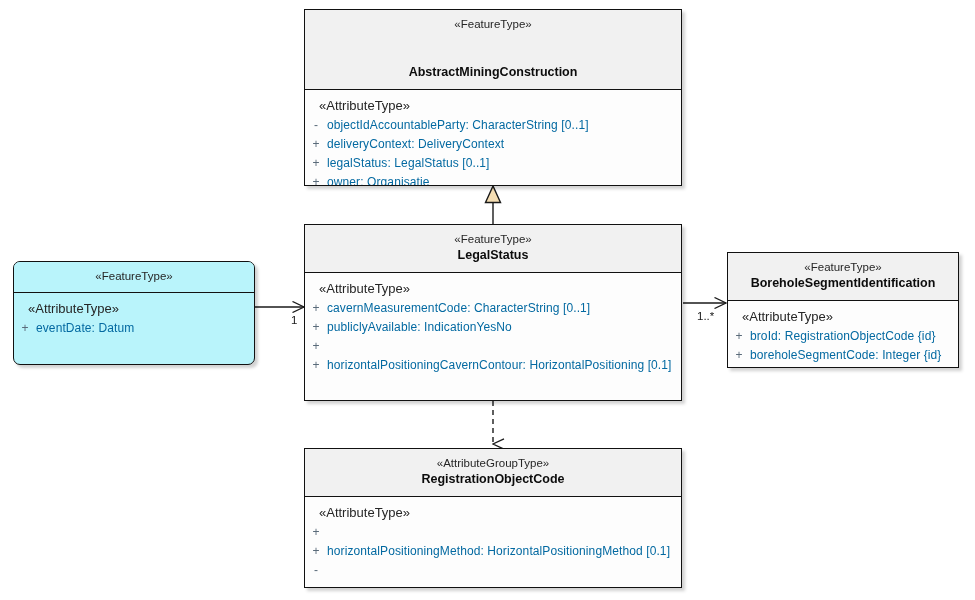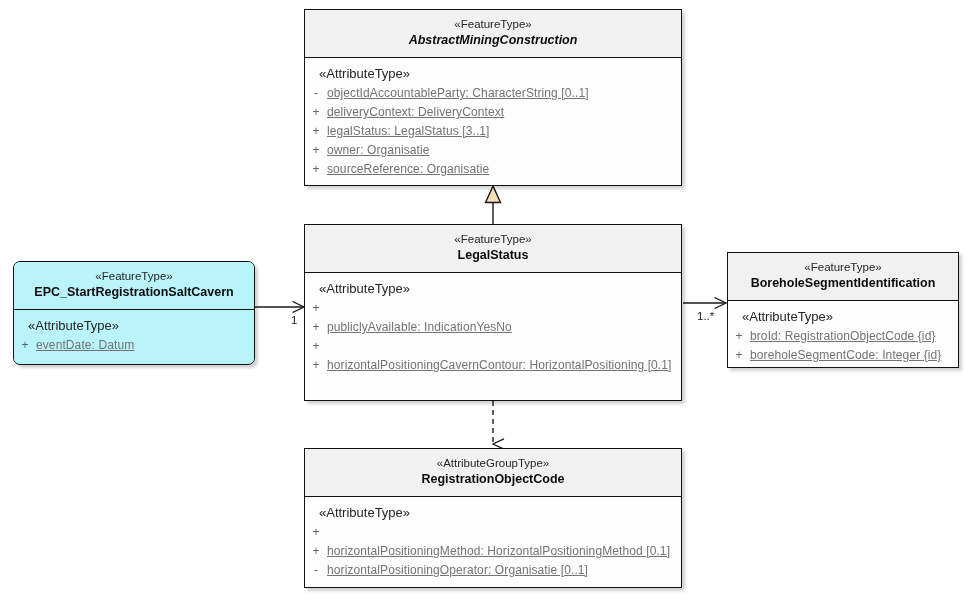--- a/index.html
+++ b/index.html
@@ -65,21 +65,21 @@
     white-space: nowrap;
   }
   .class-name {
     font-size: 12.5px;
     font-weight: bold;
     color: #0c0c0c;
     line-height: 17px;
     white-space: nowrap;
   }
   .class-name.italic {
-    font-style: italic;
+    margin-top: 32px;
   }
 
   .uml-body {
     padding: 6px 0 7px 0;
     background: #fdfdfd;
     box-sizing: border-box;
   }
   .uml-class.cyan .uml-body {
     background: #b9f4fb;
   }
@@ -101,23 +101,22 @@
   }
   .attr-vis {
     width: 22px;
     flex: 0 0 22px;
     text-align: center;
     font-size: 12px;
     color: #5a6b7a;
   }
   .attr-text {
     font-size: 12px;
-    color: #737373;
+    color: #0369a1;
     letter-spacing: 0.1px;
-    text-decoration: underline;
   }
 
   
   .mult {
     position: absolute;
     font-size: 11.5px;
     color: #1a1a1a;
     white-space: nowrap;
   }
 </style>
@@ -169,21 +168,21 @@
       <div class="attr-row">
         <span class="attr-vis">-</span>
         <span class="attr-text">objectIdAccountableParty: CharacterString [0..1]</span>
       </div>
       <div class="attr-row">
         <span class="attr-vis">+</span>
         <span class="attr-text">deliveryContext: DeliveryContext</span>
       </div>
       <div class="attr-row">
         <span class="attr-vis">+</span>
-        <span class="attr-text">legalStatus: LegalStatus [3..1]</span>
+        <span class="attr-text">legalStatus: LegalStatus [0..1]</span>
       </div>
       <div class="attr-row">
         <span class="attr-vis">+</span>
         <span class="attr-text">owner: Organisatie</span>
       </div>
       <div class="attr-row">
         <span class="attr-vis">+</span>
         <span class="attr-text">sourceReference: Organisatie</span>
       </div>
     </div>
@@ -192,41 +191,41 @@
   <div class="uml-class" style="left:304px; top:224px; width:378px; height:177px;">
     <div class="uml-header">
       <div class="stereotype-head">«FeatureType»</div>
       <div class="class-name">LegalStatus</div>
     </div>
     <div class="uml-body">
       <div class="group-label">«AttributeType»</div>
 
       <div class="attr-row">
         <span class="attr-vis">+</span>
+        <span class="attr-text">cavernMeasurementCode: CharacterString [0..1]</span>
       </div>
       <div class="attr-row">
         <span class="attr-vis">+</span>
         <span class="attr-text">publiclyAvailable: IndicationYesNo</span>
       </div>
       <div class="attr-row">
         <span class="attr-vis">+</span>
       </div>
 
 
       <div class="attr-row">
         <span class="attr-vis">+</span>
         <span class="attr-text">horizontalPositioningCavernContour: HorizontalPositioning [0.1]</span>
       </div>
     </div>
   </div>
 
   <div class="uml-class cyan" style="left:13px; top:261px; width:242px; height:104px;">
     <div class="uml-header">
       <div class="stereotype-head">«FeatureType»</div>
-      <div class="class-name">EPC_StartRegistrationSaltCavern</div>
     </div>
     <div class="uml-body">
       <div class="group-label">«AttributeType»</div>
       <div class="attr-row">
         <span class="attr-vis">+</span>
         <span class="attr-text">eventDate: Datum</span>
       </div>
     </div>
   </div>
 
@@ -257,18 +256,17 @@
       <div class="group-label">«AttributeType»</div>
       <div class="attr-row">
         <span class="attr-vis">+</span>
       </div>
       <div class="attr-row">
         <span class="attr-vis">+</span>
         <span class="attr-text">horizontalPositioningMethod: HorizontalPositioningMethod [0.1]</span>
       </div>
       <div class="attr-row">
         <span class="attr-vis">-</span>
-        <span class="attr-text">horizontalPositioningOperator: Organisatie [0..1]</span>
       </div>
     </div>
   </div>
 
 </div>
 
 </body></html>

